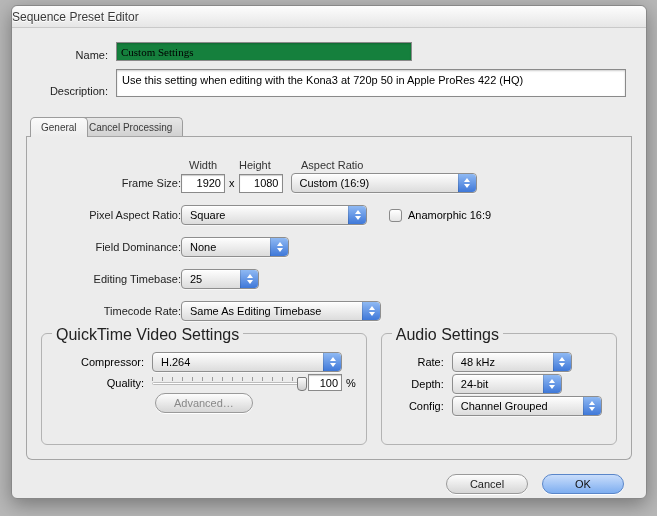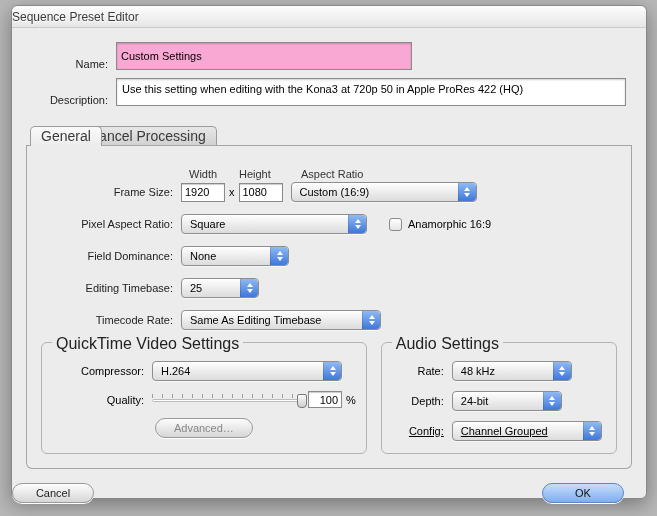--- a/index.html
+++ b/index.html
@@ -4,70 +4,70 @@
 <style>
 * { box-sizing: border-box; margin: 0; padding: 0; font-family: "Lucida Grande", "Helvetica Neue", Arial, sans-serif; font-size: 11px; }
 body { background: #b8b8b8; width: 657px; height: 516px; position: relative; }
 
 .sheet { position: absolute; left: 11px; top: 5px; width: 636px; height: 494px; background: #ececec; border: 1px solid #888; border-radius: 6px; box-shadow: 0 6px 20px rgba(0,0,0,0.35); }
 .titlebar { height: 22px; line-height: 22px; text-align: left; color: #3a3a3a; font-size: 12px; border-bottom: 1px solid #c9c9c9; background: linear-gradient(#fdfdfd,#e6e6e6); border-radius: 6px 6px 0 0; text-shadow: 0 1px 0 #fff; }
 
 .form-top { padding: 14px 18px 6px 18px; }
 .row { display: flex; align-items: flex-end; margin-bottom: 8px; }
 .row .label { width: 86px; text-align: right; padding-right: 8px; padding-top: 3px; color: #222; }
-.text-input { flex: 0 0 auto; width: 296px; height: 28px; background: #f9a8d4; border: 1px solid #8a8a8a; padding: 2px 4px; box-shadow: inset 0 1px 2px rgba(0,0,0,0.2); }
+.text-input { flex: 0 0 auto; width: 296px; height: 19px; background: #15803d; border: 1px solid #8a8a8a; padding: 2px 4px; box-shadow: inset 0 1px 2px rgba(0,0,0,0.2); font-family: Liberation Serif, serif; }
 .text-area { width: 510px; height: 28px; background: #fff; border: 1px solid #8a8a8a; padding: 3px 5px; box-shadow: inset 0 1px 2px rgba(0,0,0,0.2); line-height: 1.3; }
 
 .tab-strip { position: relative; margin: 6px 14px 0 14px; height: 20px; }
-.tab { position: absolute; top: 0; height: 20px; line-height: 19px; padding: 0 10px; font-size: 14px; border: 1px solid #9c9c9c; border-bottom: none; border-radius: 5px 5px 0 0; background: linear-gradient(#e7e7e7,#d0d0d0); color: #3a3a3a; cursor: default; }
+.tab { position: absolute; top: 0; height: 20px; line-height: 19px; padding: 0 10px; font-size: 10px; border: 1px solid #9c9c9c; border-bottom: none; border-radius: 5px 5px 0 0; background: linear-gradient(#e7e7e7,#d0d0d0); color: #3a3a3a; cursor: default; }
 .tab.active { background: linear-gradient(#fafafa,#ececec); z-index: 2; }
 .tab.t1 { left: 4px; }
 .tab.t2 { left: 52px; }
 .tab-edge { position: absolute; left: 0; right: 0; bottom: 0; border-bottom: 1px solid #a5a5a5; }
 
 .tab-body { margin: 0 14px 0 14px; border: 1px solid #a5a5a5; border-top: none; border-radius: 0 0 6px 6px; padding: 22px 14px 14px 14px; background: #ececec; }
 
 .field-row { display: flex; align-items: center; margin-bottom: 12px; }
-.field-row .fl { width: 140px; text-align: right; padding-right: 8px; color: #222; }
+.field-row .fl { width: 140px; text-align: right; padding-right: 0; color: #222; }
 
 .col-heads { display: flex; margin-left: 148px; margin-bottom: 2px; font-size: 10px; color: #333; }
 .col-heads span:nth-child(1){ width: 50px; }
 .col-heads span:nth-child(2){ width: 62px; }
 .col-heads span:nth-child(3){ width: 80px; }
 
-.num-input { width: 44px; height: 19px; background: #fff; border: 1px solid #8a8a8a; text-align: left; padding: 1px 3px; box-shadow: inset 0 1px 1px rgba(0,0,0,0.2); }
+.num-input { width: 44px; height: 19px; background: #fff; border: 1px solid #8a8a8a; text-align: right; padding: 1px 3px; box-shadow: inset 0 1px 1px rgba(0,0,0,0.2); }
 .xsep { padding: 0 4px; }
 
 .popup { position: relative; display: inline-flex; align-items: center; height: 20px; background: linear-gradient(#fefefe,#dcdcdc); border: 1px solid #8e8e8e; border-radius: 4px; padding: 0 22px 0 8px; box-shadow: 0 1px 0 rgba(255,255,255,0.6), inset 0 1px 0 #fff; cursor: default; }
 .popup .cap { position: absolute; right: 0; top: 0; bottom: 0; width: 18px; border-left: 1px solid rgba(0,0,0,0.12); border-radius: 0 4px 4px 0; background: linear-gradient(#8fb9f3,#3f78d8); display: flex; flex-direction: column; align-items: center; justify-content: center; }
 .popup .cap::before { content:""; border-left:3px solid transparent; border-right:3px solid transparent; border-bottom:4px solid #fff; margin-bottom:2px; }
 .popup .cap::after { content:""; border-left:3px solid transparent; border-right:3px solid transparent; border-top:4px solid #fff; }
 
 .checkbox { width: 13px; height: 13px; background: linear-gradient(#fff,#e5e5e5); border: 1px solid #8a8a8a; border-radius: 3px; display: inline-block; vertical-align: middle; margin-right: 6px; }
 
 .groupbox { position: relative; border: 1px solid #b3b3b3; border-radius: 6px; padding: 18px 10px 12px 10px; }
 .groupbox .legend { position: absolute; top: -8px; left: 10px; background: #ececec; padding: 0 4px; font-size: 16px; color: #222; }
 .groups { display: flex; gap: 14px; }
 .groups .g1 { flex: 1.15; }
 .groups .g2 { flex: 1; }
 
-.g-row { display: flex; align-items: center; margin-bottom: 10px; }
+.g-row { display: flex; align-items: center; margin-bottom: 2px; }
 .g1 .g-row .gl { width: 100px; text-align: right; padding-right: 8px; }
 .g2 .g-row .gl { width: 60px; text-align: right; padding-right: 8px; }
 
 .slider { position: relative; width: 150px; height: 16px; display: inline-block; }
 .slider .track { position: absolute; left:0; right:0; top:7px; height:3px; background:#fff; border:1px solid #bcbcbc; border-radius:2px; }
 .slider .ticks { position:absolute; left:0; right:0; top:2px; height:4px; background: repeating-linear-gradient(90deg,#9a9a9a 0 1px, transparent 1px 10px); }
 .slider .thumb { position:absolute; right:-5px; top:2px; width:10px; height:14px; background:linear-gradient(#fafafa,#cfcfcf); border:1px solid #7a7a7a; border-radius:2px 2px 4px 4px; }
 
 .pill-btn { height: 20px; padding: 0 18px; border-radius: 10px; background: linear-gradient(#fdfdfd,#d6d6d6); border: 1px solid #9a9a9a; color: #888; box-shadow: 0 1px 0 #fff; font-size: 11px; display: inline-flex; align-items:center; }
 .pill-btn.enabled { color:#222; cursor: default; }
 .pill-btn.default { background: linear-gradient(#c9ddfb,#7eaef0); border-color:#5a86c9; color:#111; }
 
-.footer { display:flex; justify-content:space-between; gap:14px; padding: 14px 22px 0 0; }
+.footer { display:flex; justify-content:flex-end; gap:14px; padding: 14px 22px 0 0; }
 .pct { font-size:11px; padding-left:4px; }
 .small-input { width:34px; height:17px; background:#fff; border:1px solid #8a8a8a; text-align:right; padding:1px 3px; box-shadow: inset 0 1px 1px rgba(0,0,0,0.2); margin-left:6px;}
 </style>
 </head>
 <body>
 
 <div class="sheet">
   <div class="titlebar">Sequence Preset Editor</div>
 
   <div class="form-top">
@@ -176,21 +176,21 @@
             <span class="cap"></span>
           </div>
         </div>
         <div class="g-row">
           <div class="gl">Depth:</div>
           <div class="popup" style="width:110px">
             <span>24-bit</span>
             <span class="cap"></span>
           </div>
         </div>
-        <div class="g-row" style="margin-bottom:0;text-decoration:underline;">
+        <div class="g-row" style="margin-bottom:16px;">
           <div class="gl">Config:</div>
           <div class="popup" style="width:150px">
             <span>Channel Grouped</span>
             <span class="cap"></span>
           </div>
         </div>
       </div>
     </div>
   </div>
 

